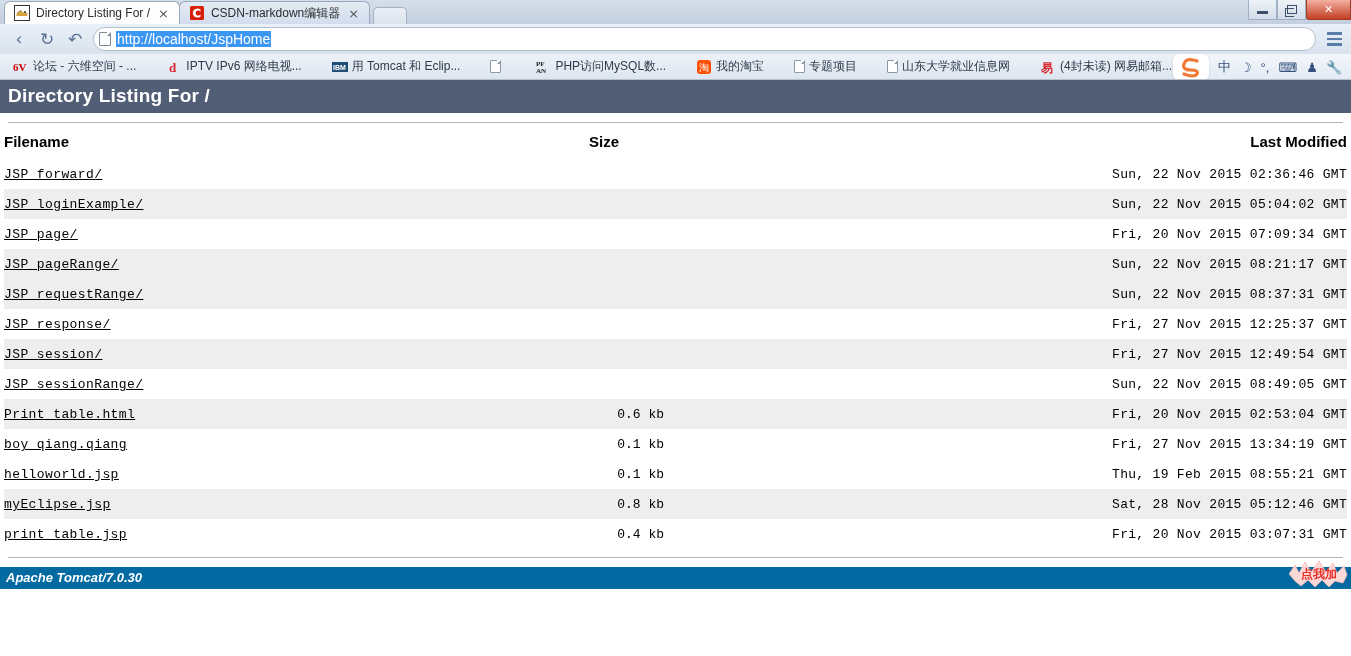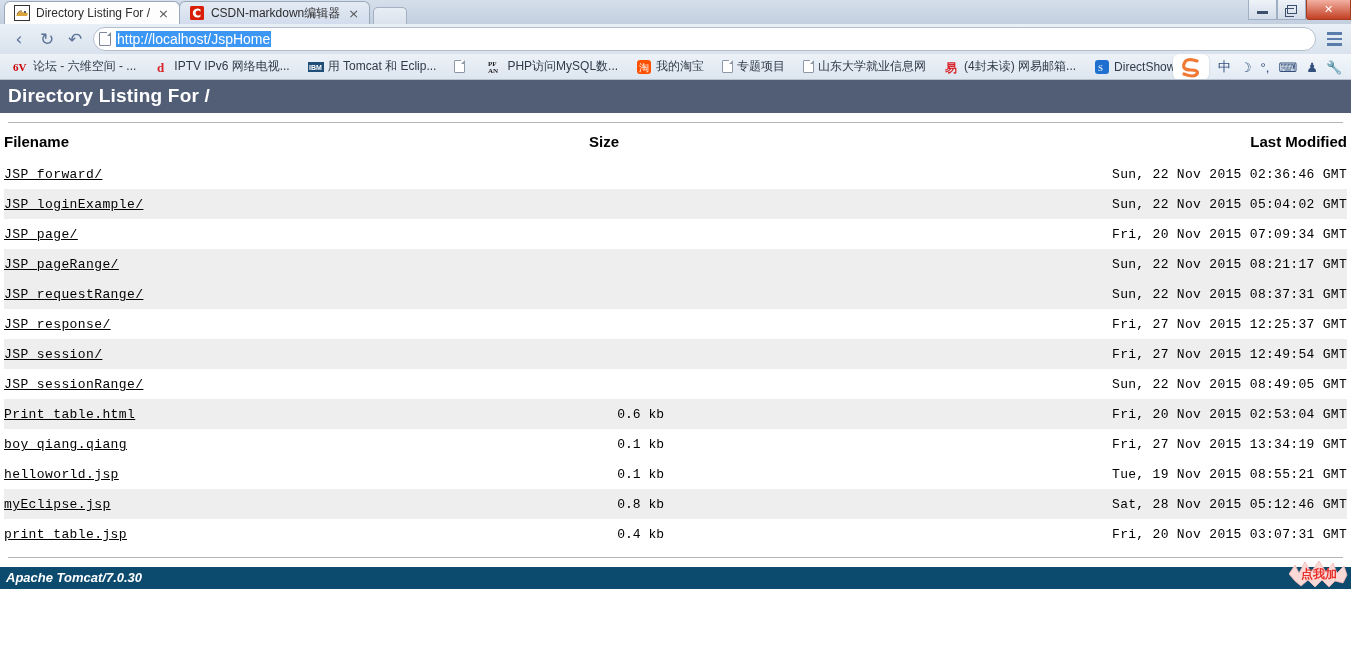--- a/index.html
+++ b/index.html
@@ -156,21 +156,21 @@
   }
   #menu-btn i { display:block; width:15px; height:2.5px; background:#5a7dab; }
 
   
   #bookmarks {
     height: 26px;
     display: flex;
     align-items: center;
     padding: 0 6px;
     background: linear-gradient(#edf2f8, #dde5ef);
-    gap: 4px;
+    gap: 16px;
     border-bottom: 1px solid #b7c1ce;
     overflow: hidden;
     position: relative;
   }
   .bm {
     display: flex; align-items: center; gap: 4px;
     padding: 0 7px;
     font-size: 12px;
     color: #2f3b4a;
     white-space: nowrap;
@@ -263,21 +263,21 @@
   td.c-date { text-align: right; padding-right: 4px; letter-spacing: .3px; }
   tr.odd  { background: #ffffff; }
   tr.even { background: #eeeeee; }
 
   #hr-bottom {
     border: none;
     border-top: 1px solid #b5b5b5;
     margin: 8px 8px 0 8px;
   }
   #page-footer {
-    background: #0c4a6e;
+    background: #0369a1;
     color: #ffffff;
     font-size: 13px;
     font-weight: bold;
     font-style: italic;
     padding: 4px 0 4px 6px;
     margin-top: 9px;
     height: 22px;
     line-height: 14px;
   }
 
@@ -502,21 +502,21 @@
           <td class="c-date">Fri, 20 Nov 2015 02:53:04 GMT</td>
         </tr>
         <tr class="odd">
           <td class="c-name"><a href="#">boy qiang.qiang</a></td>
           <td class="c-size">0.1 kb</td>
           <td class="c-date">Fri, 27 Nov 2015 13:34:19 GMT</td>
         </tr>
         <tr class="odd">
           <td class="c-name"><a href="#">helloworld.jsp</a></td>
           <td class="c-size">0.1 kb</td>
-          <td class="c-date">Tue, 19 Nov 2015 08:55:21 GMT</td>
+          <td class="c-date">Thu, 19 Feb 2015 08:55:21 GMT</td>
         </tr>
         <tr class="even">
           <td class="c-name"><a href="#">myEclipse.jsp</a></td>
           <td class="c-size">0.8 kb</td>
           <td class="c-date">Sat, 28 Nov 2015 05:12:46 GMT</td>
         </tr>
         <tr class="odd">
           <td class="c-name"><a href="#">print table.jsp</a></td>
           <td class="c-size">0.4 kb</td>
           <td class="c-date">Fri, 20 Nov 2015 03:07:31 GMT</td>

